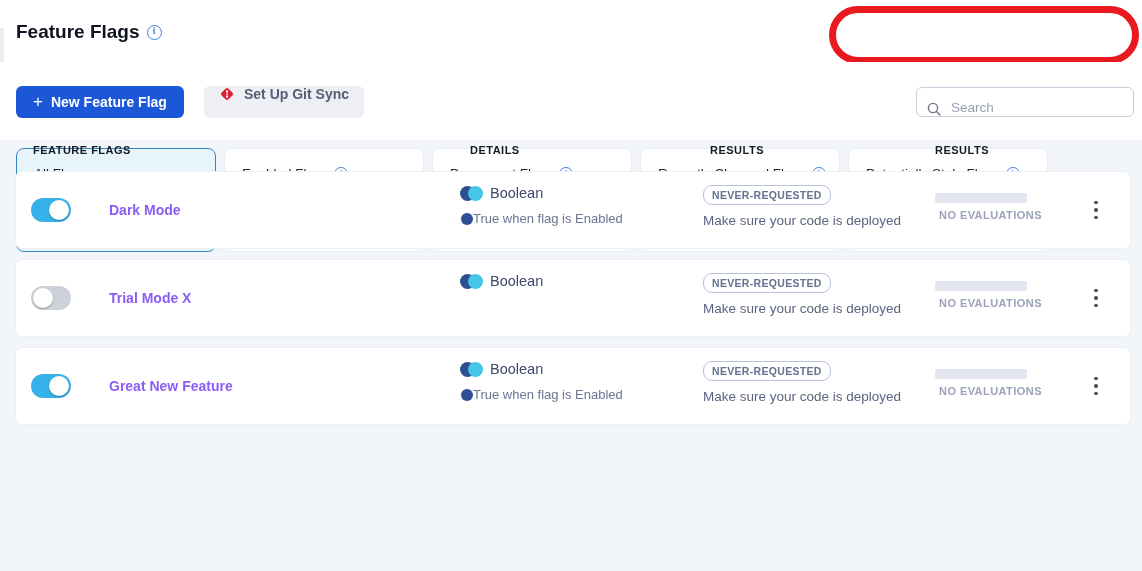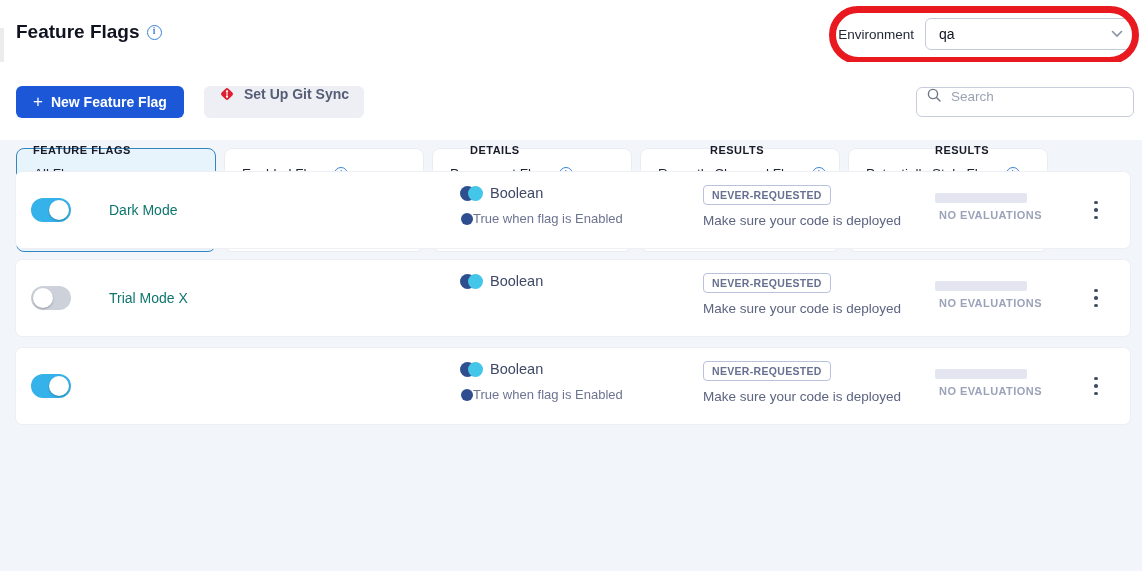--- a/index.html
+++ b/index.html
@@ -33,21 +33,21 @@
                background:#1b57d6;color:#fff;font-size:14px;font-weight:700;border:none;
                border-radius:6px;display:flex;align-items:center;gap:8px;cursor:pointer;
                font-family:inherit;}
   .btn-primary .plus{font-size:17px;font-weight:500;line-height:1;margin-top:-1px;}
   .btn-secondary{position:absolute;left:204px;top:24px;height:32px;padding:0 15px;
                  background:#edeff4;color:#565e76;font-size:14px;font-weight:700;border:none;
                  border-radius:6px;display:flex;align-items:flex-start;gap:9px;cursor:pointer;
                  font-family:inherit;}
   .search{position:absolute;right:8px;top:25px;width:218px;height:30px;box-sizing:border-box;
           border:1px solid #c7cdda;border-radius:6px;background:#fff;display:flex;
-          align-items:flex-start;gap:8px;padding:0 10px;}
+          align-items:flex-end;gap:8px;padding:0 10px;}
   .search input{border:none;outline:none;flex:1;min-width:0;font-size:13.5px;color:#333;
                 font-family:inherit;background:transparent;}
   .search input::placeholder{color:#9aa2b2;}
 
   
   .content{position:absolute;left:0;top:140px;width:1142px;height:431px;background:#f2f5f9;}
 
   .stats{position:absolute;left:16px;top:8px;display:flex;gap:8px;}
   .stat-card{width:200px;height:104px;box-sizing:border-box;background:#fff;
              border:1px solid #e9ecf2;border-radius:8px;padding:17px 10px 0 17px;cursor:pointer;}
@@ -68,34 +68,34 @@
        box-shadow:0 0 0 1px #edeff4;}
 
   .toggle{position:absolute;left:15px;top:26px;width:40px;height:24px;border-radius:12px;
           cursor:pointer;}
   .toggle .knob{position:absolute;top:2px;width:20px;height:20px;border-radius:50%;
                 background:#fff;box-shadow:0 1px 2px rgba(0,0,0,.28);}
   .toggle.on{background:#36b2ea;} .toggle.on .knob{right:2px;}
   .toggle.off{background:#cdd2da;} .toggle.off .knob{left:2px;}
 
   .flag-name{position:absolute;left:93px;top:0;height:100%;display:flex;align-items:center;
-             font-size:14px;font-weight:400;color:#0f766e;}
+             font-size:14px;font-weight:700;color:#8b5cf6;}
 
   .details-line1{position:absolute;left:444px;top:13px;display:flex;align-items:center;gap:7px;
                  font-size:14.5px;font-weight:500;color:#3e4867;}
   .bool-icon{position:relative;width:23px;height:15px;flex:0 0 auto;}
   .bool-icon i{position:absolute;top:0;width:15px;height:15px;border-radius:50%;}
   .bool-icon .c1{left:0;background:#2f4e90;}
   .bool-icon .c2{left:8px;background:#43c6e9;}
   .details-line2{position:absolute;left:445px;top:39px;display:flex;align-items:center;gap:0;
                  font-size:13px;color:#6d7491;}
   .bullet{width:12px;height:12px;border-radius:50%;flex:0 0 auto;}
 
   .status-badge{position:absolute;left:687px;top:13px;border:1px solid #b8c2dc;
-                border-radius:4px;padding:3px 8px;font-size:10.5px;font-weight:700;
+                border-radius:9px;padding:3px 8px;font-size:10.5px;font-weight:700;
                 color:#67718f;letter-spacing:.03em;background:#fff;}
   .status-text{position:absolute;left:687px;top:41px;font-size:13.5px;color:#5c6480;}
 
   .result-bar{position:absolute;left:919px;top:21px;width:92px;height:10px;background:#e3e5f0;
               border-radius:2px;}
   .result-label{position:absolute;left:923px;top:37px;font-size:11px;font-weight:600;
                 color:#9aa3b8;letter-spacing:.04em;}
 
   .kebab{position:absolute;left:1068px;top:0;width:24px;height:100%;display:flex;
          flex-direction:column;align-items:center;justify-content:center;gap:4px;cursor:pointer;}
@@ -106,29 +106,20 @@
 </head>
 <body>
 
 <div class="screen">
 
   <div class="topbar">
     <h1 class="page-title">
       <span>Feature Flags</span>
       <span class="info-circle">i</span>
     </h1>
-    <div class="env">
-      <span class="env-label">Environment</span>
-      <div class="env-select">
-        <span>qa</span>
-        <svg class="chev" width="12" height="8" viewBox="0 0 12 8">
-            <path d="M1.5 1.5 L6 6 L10.5 1.5" fill="none" stroke="#8a92a6" stroke-width="1.6" stroke-linecap="round"></path>
-          </svg>
-      </div>
-    </div>
     <div class="annotation"></div>
   </div>
   <div class="left-strip"></div>
 
   <div class="toolbar">
     <button class="btn-primary">
       <span class="plus">+</span>
       <span>New Feature Flag</span>
     </button>
     <button class="btn-secondary">
@@ -242,20 +233,21 @@
     <div class="kebab">
           <i></i>
           <i></i>
           <i></i>
         </div>
   </div>
       <div class="row">
     <div class="toggle on">
           <div class="knob"></div>
         </div>
+    <div class="flag-name">Great New Feature</div>
     <div class="details-line1">
       <span class="bool-icon">
             <i class="c1"></i>
             <i class="c2"></i>
           </span>
       <span>Boolean</span>
     </div>
     <div class="details-line2">
       <span class="bullet" style="background: rgb(47, 78, 144);"></span>
       <span>True when flag is Enabled</span>

